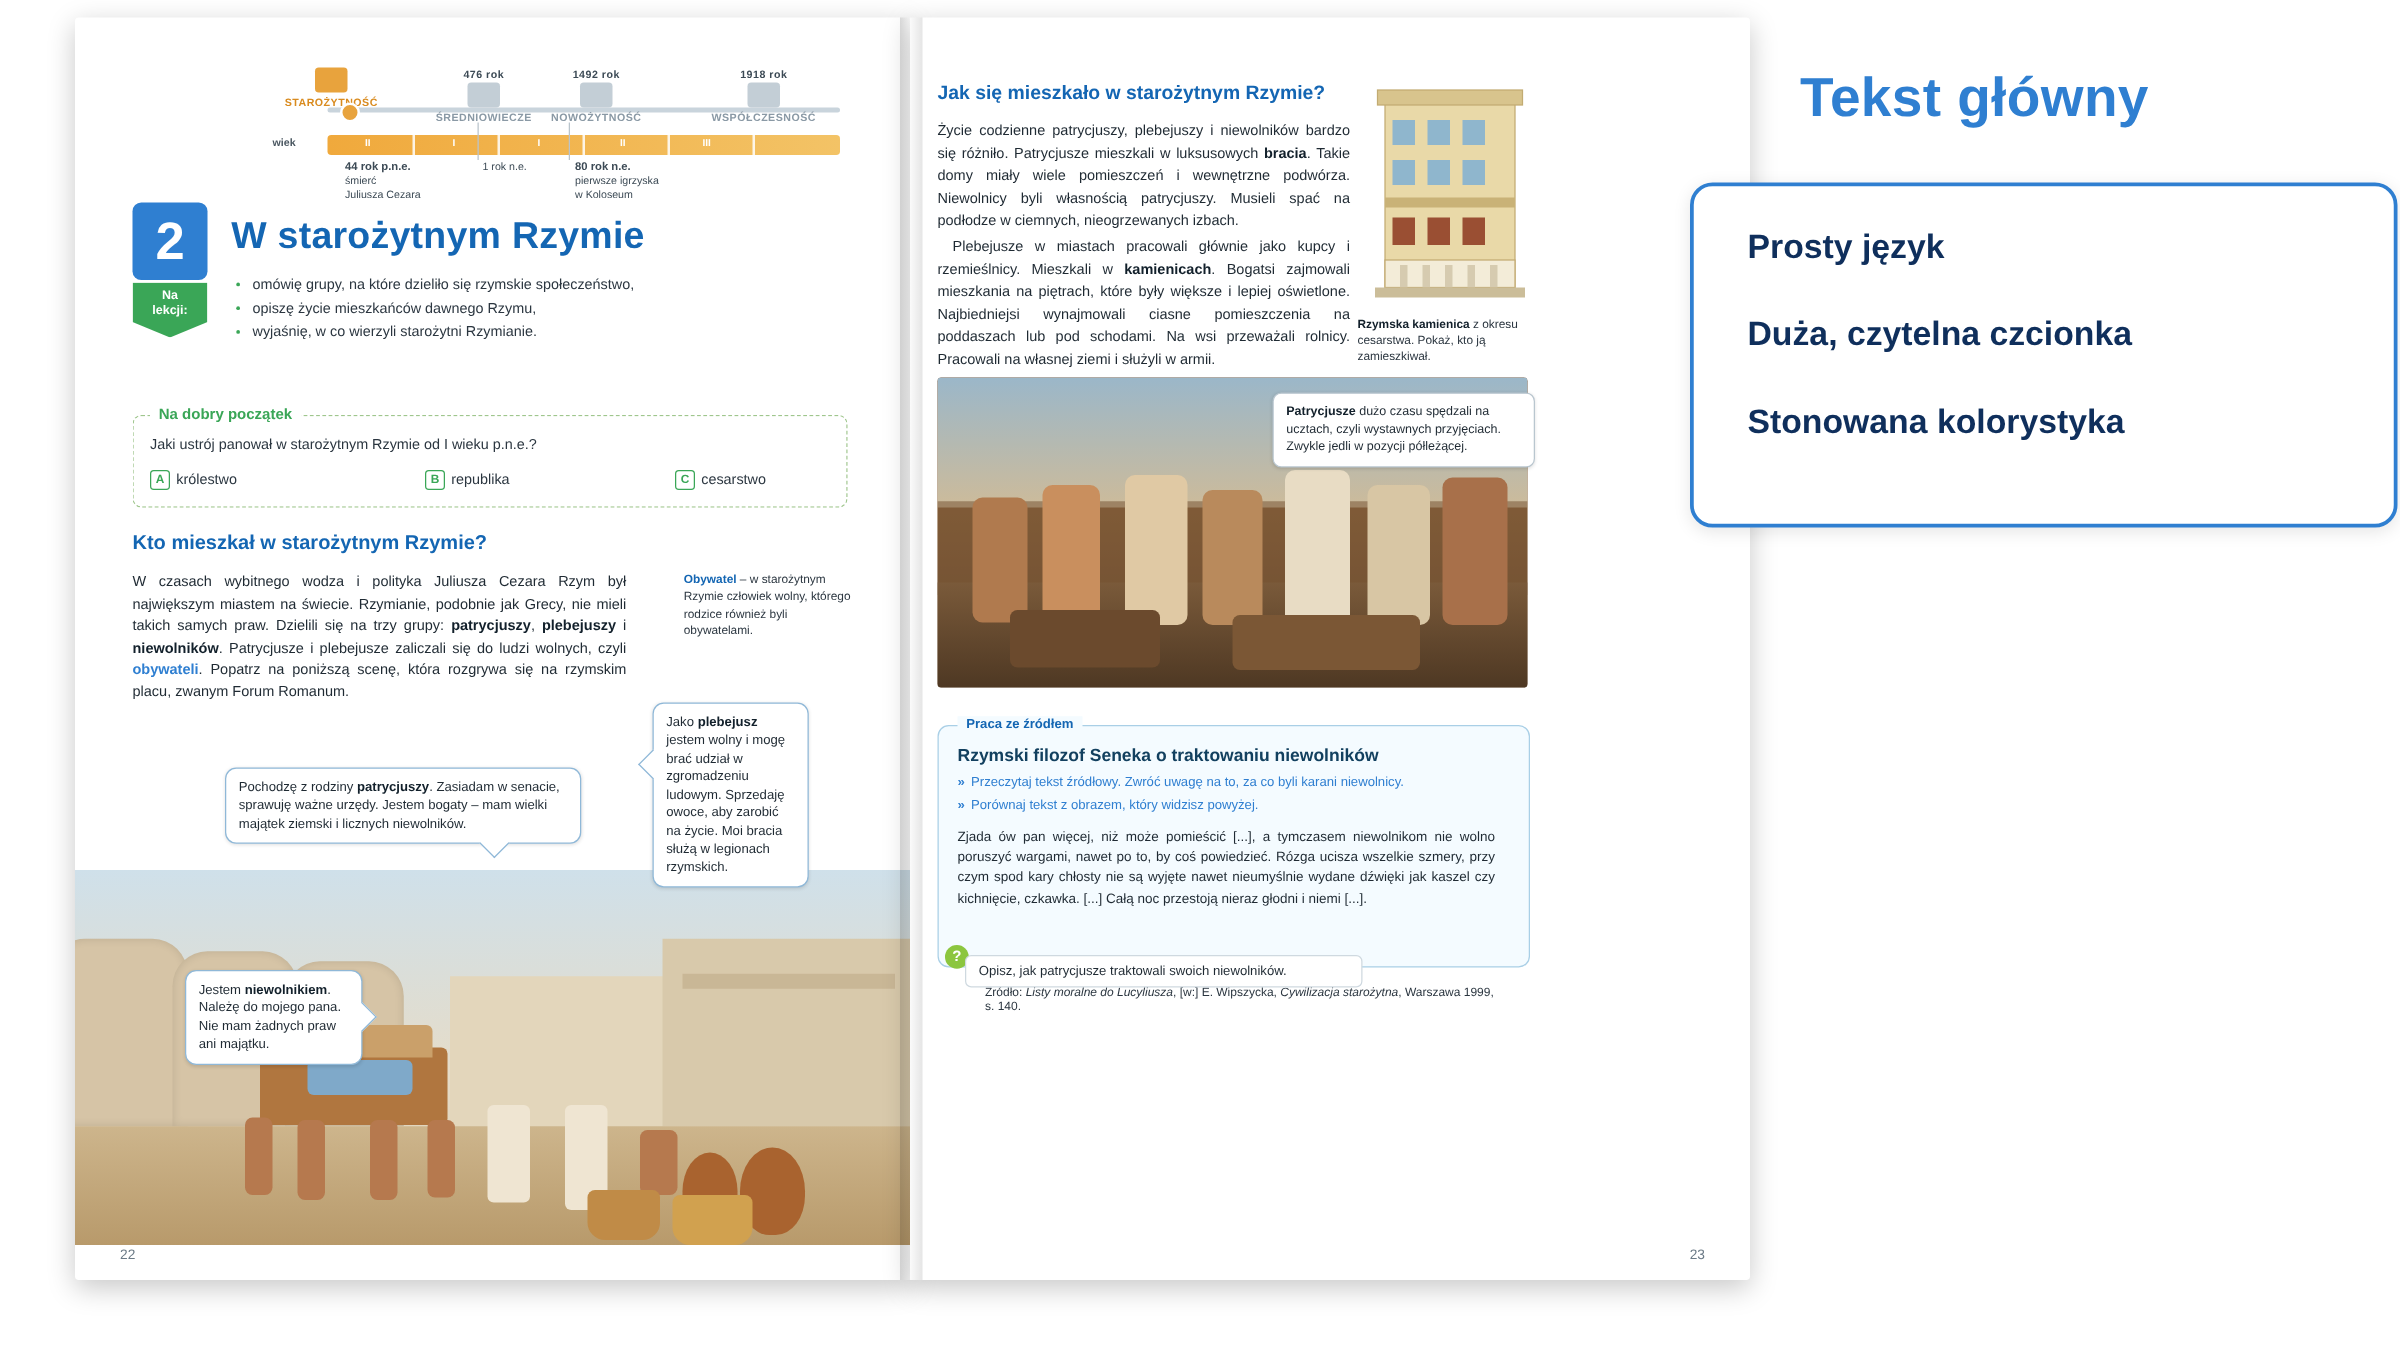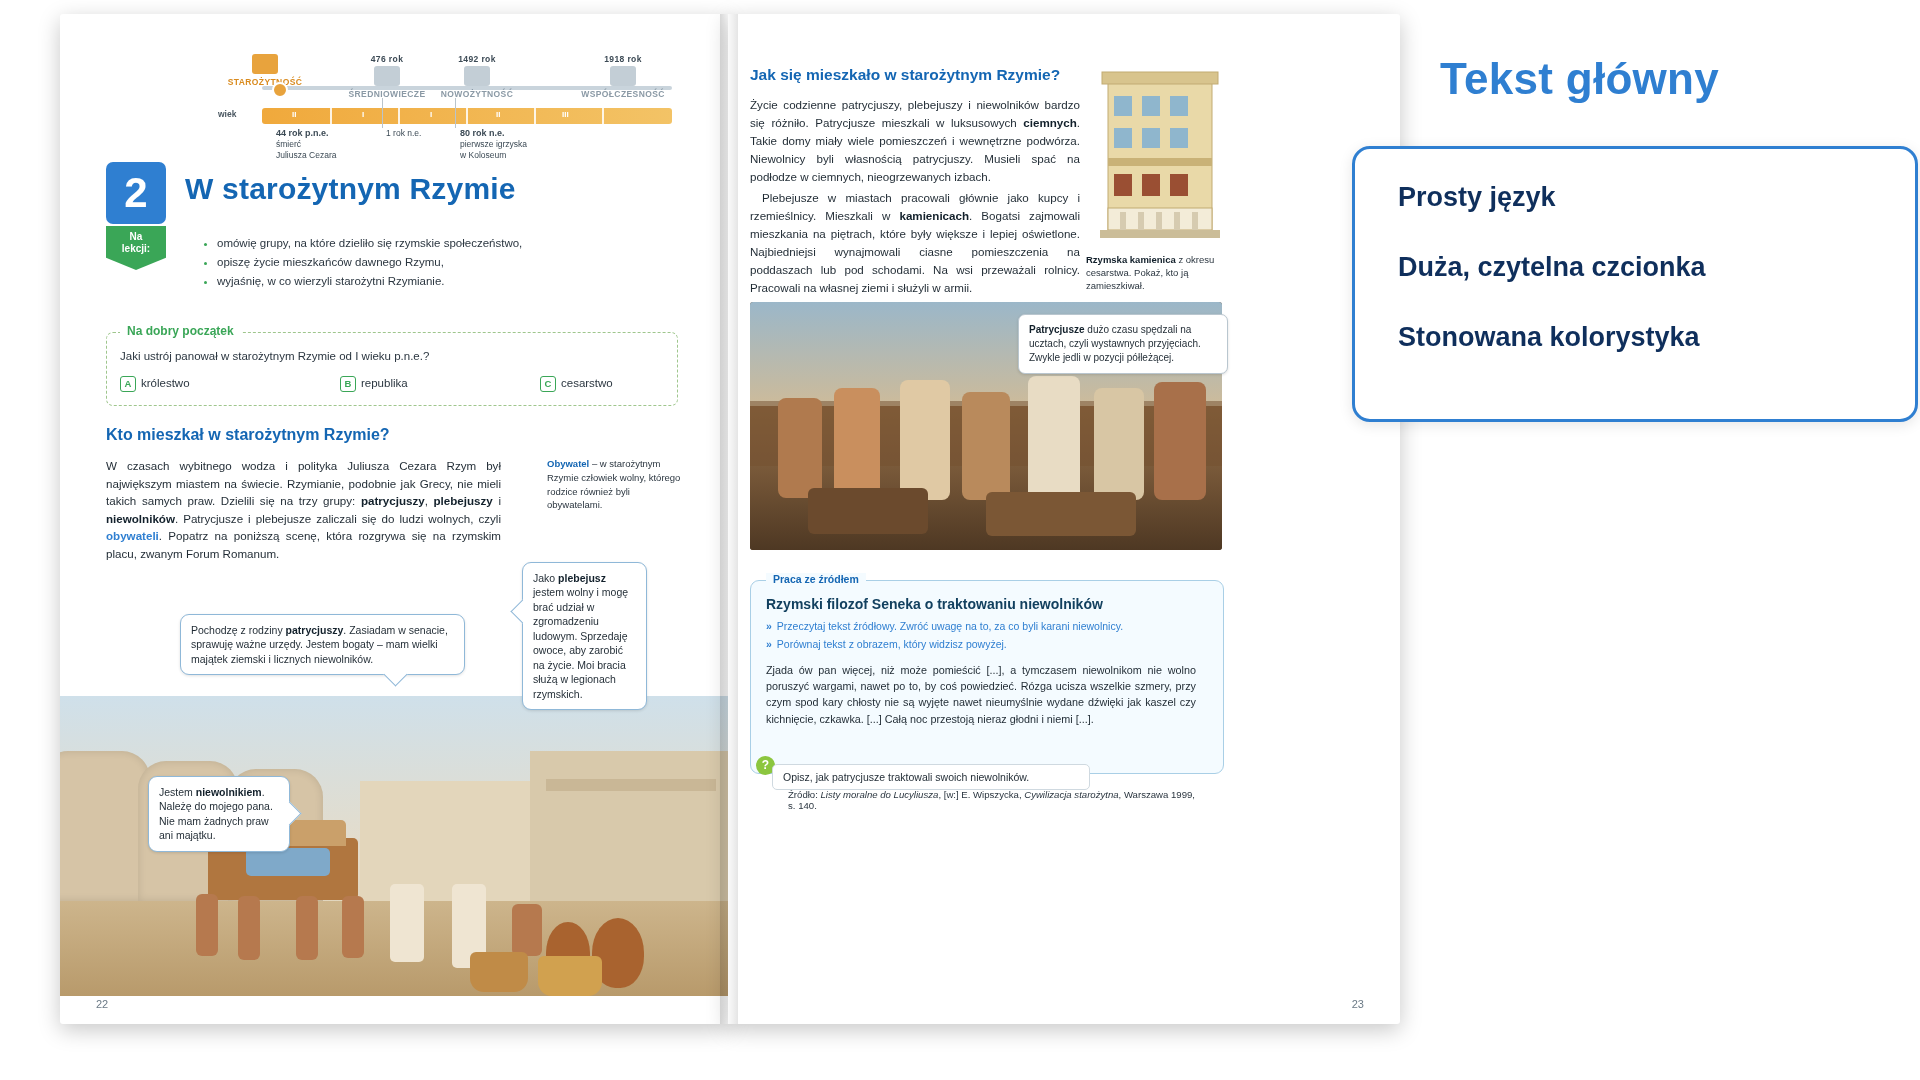--- a/index.html
+++ b/index.html
@@ -66,21 +66,21 @@
   .chap-badge{
     position:absolute;left:46px;top:212px;width:60px;height:44px;background:#3aa657;color:#fff;
     font-size:10px;font-weight:bold;line-height:1.15;text-align:center;padding-top:5px;box-sizing:border-box;
     clip-path:polygon(0 0,100% 0,100% 72%,50% 100%,0 72%);
   }
   .chap-title{
     position:absolute;left:125px;top:158px;font-size:30px;font-weight:bold;color:#1466b3;letter-spacing:.2px;
   }
   .goals{position:absolute;left:128px;top:206px;width:430px;font-size:11.5px;color:#2b3640;line-height:1.55;}
   .goals li{margin-bottom:1px;}
-  .goals ul{margin:15px;padding-left:14px;}
+  .goals ul{margin:0;padding-left:14px;}
   .goals li::marker{color:#3aa657;}
 
   
   .startbox{
     position:absolute;left:46px;top:318px;width:570px;height:72px;
     border:1px dashed #9fc68d;border-radius:7px;
   }
   .startbox-title{
     position:absolute;left:60px;top:310px;background:#fff;padding:0 7px;
     font-size:12px;font-weight:bold;color:#3aa657;
@@ -227,21 +227,21 @@
         <div class="tl-era" style="left:122px;width:110px;">
           <span class="yr">476 rok</span>
           <div class="tl-icon"></div>
           <span>ŚREDNIOWIECZE</span>
         </div>
         <div class="tl-era" style="left:212px;width:110px;">
           <span class="yr">1492 rok</span>
           <div class="tl-icon"></div>
           <span>NOWOŻYTNOŚĆ</span>
         </div>
-        <div class="tl-era" style="left:348px;width:130px;">
+        <div class="tl-era" style="left:336px;width:130px;">
           <span class="yr">1918 rok</span>
           <div class="tl-icon"></div>
           <span>WSPÓŁCZESNOŚĆ</span>
         </div>
 
         <div class="tl-dot" style="left:62px;"></div>
 
         <div class="tl-wiek">wiek</div>
         <div class="tl-bar">
           <div class="sep" style="left:68px;"></div>
@@ -336,21 +336,21 @@
 
       <div class="page-num">22</div>
     </div>
   </div>
 
   <div class="page page-right">
     <div class="page-inner">
       <div class="r-h1">Jak się mieszkało w starożytnym Rzymie?</div>
 
       <div class="r-col">
-        <p id="rp0">Życie codzienne patrycjuszy, plebejuszy i niewolników bardzo się różniło. Patrycjusze mieszkali w luksusowych <b>ciemnych</b>. Takie domy miały wiele pomieszczeń i wewnętrzne podwórza. Niewolnicy byli własnością patrycjuszy. Musieli spać na podłodze w ciemnych, nieogrzewanych izbach.</p>
+        <p id="rp0">Życie codzienne patrycjuszy, plebejuszy i niewolników bardzo się różniło. Patrycjusze mieszkali w luksusowych <b>bracia</b>. Takie domy miały wiele pomieszczeń i wewnętrzne podwórza. Niewolnicy byli własnością patrycjuszy. Musieli spać na podłodze w ciemnych, nieogrzewanych izbach.</p>
         <p class="ind" id="rp1">Plebejusze w miastach pracowali głównie jako kupcy i rzemieślnicy. Mieszkali w <b>kamienicach</b>. Bogatsi zajmowali mieszkania na piętrach, które były większe i lepiej oświetlone. Najbiedniejsi wynajmowali ciasne pomieszczenia na poddaszach lub pod schodami. Na wsi przeważali rolnicy. Pracowali na własnej ziemi i służyli w armii.</p>
       </div>
 
       <div class="house">
         <svg width="140" height="185" viewBox="0 0 140 185">
           <rect x="18" y="18" width="104" height="150" fill="#e9d9a8" stroke="#c2ab72"></rect>
           <rect x="12" y="10" width="116" height="12" fill="#d8c48d" stroke="#c2ab72"></rect>
           <rect x="24" y="34" width="18" height="20" fill="#8fb6cd"></rect>
           <rect x="52" y="34" width="18" height="20" fill="#8fb6cd"></rect>
           <rect x="80" y="34" width="18" height="20" fill="#8fb6cd"></rect>

